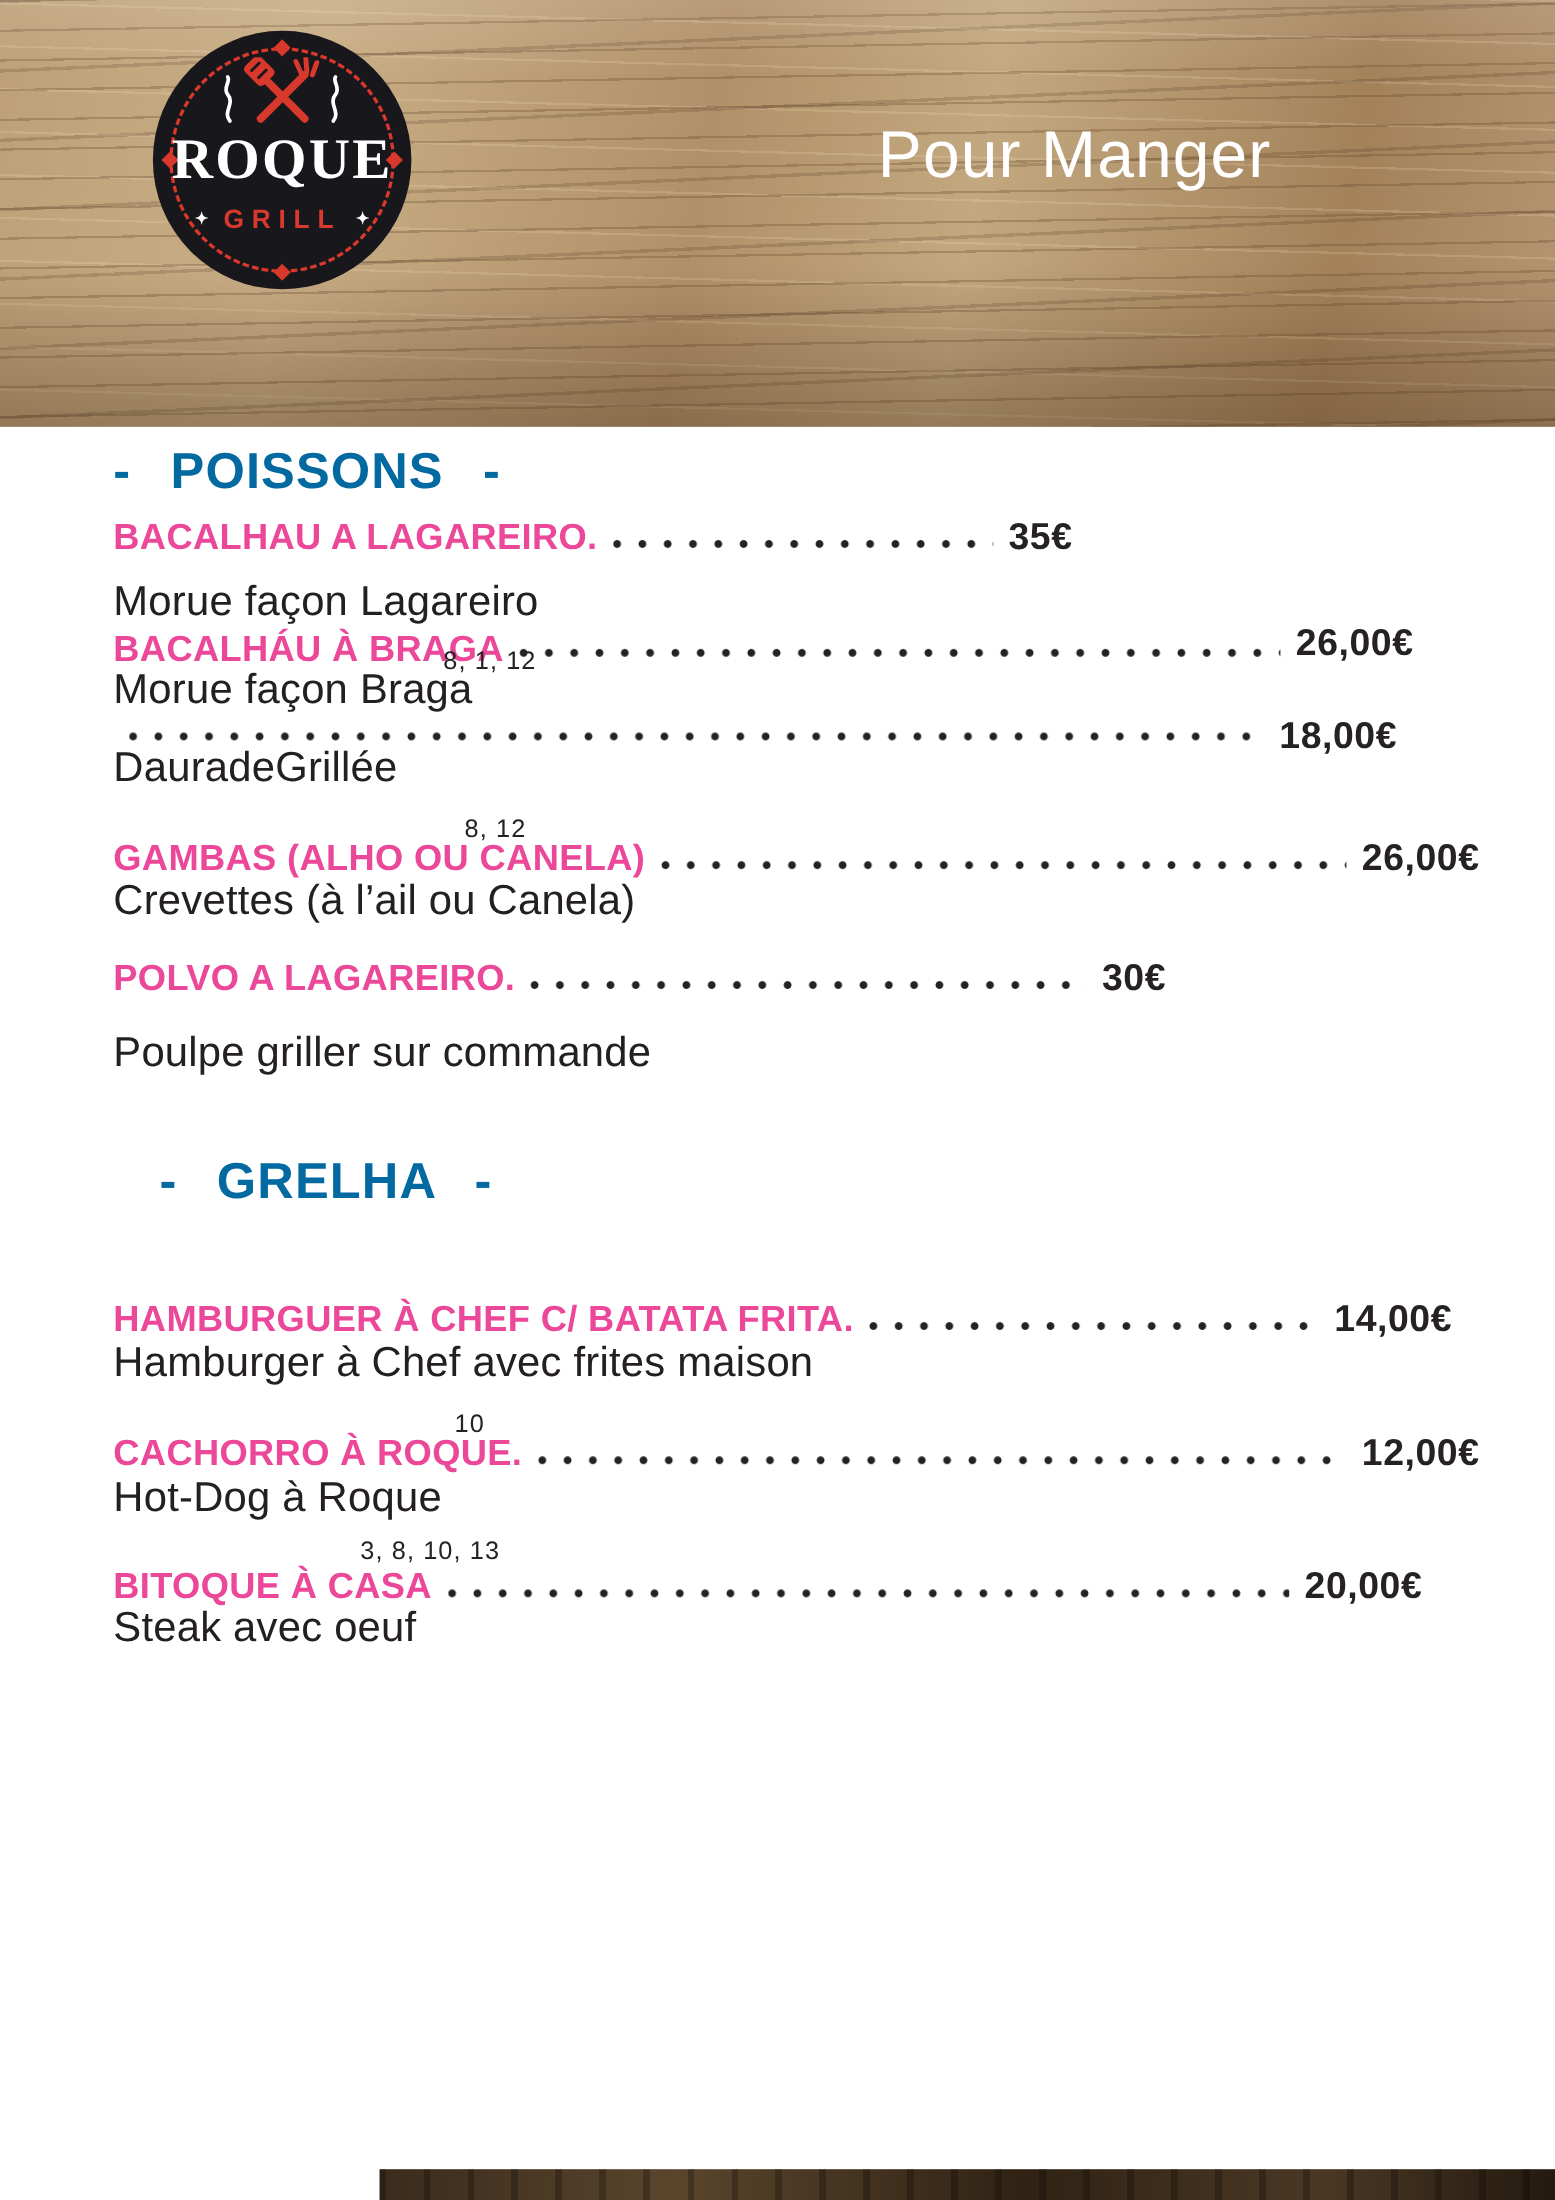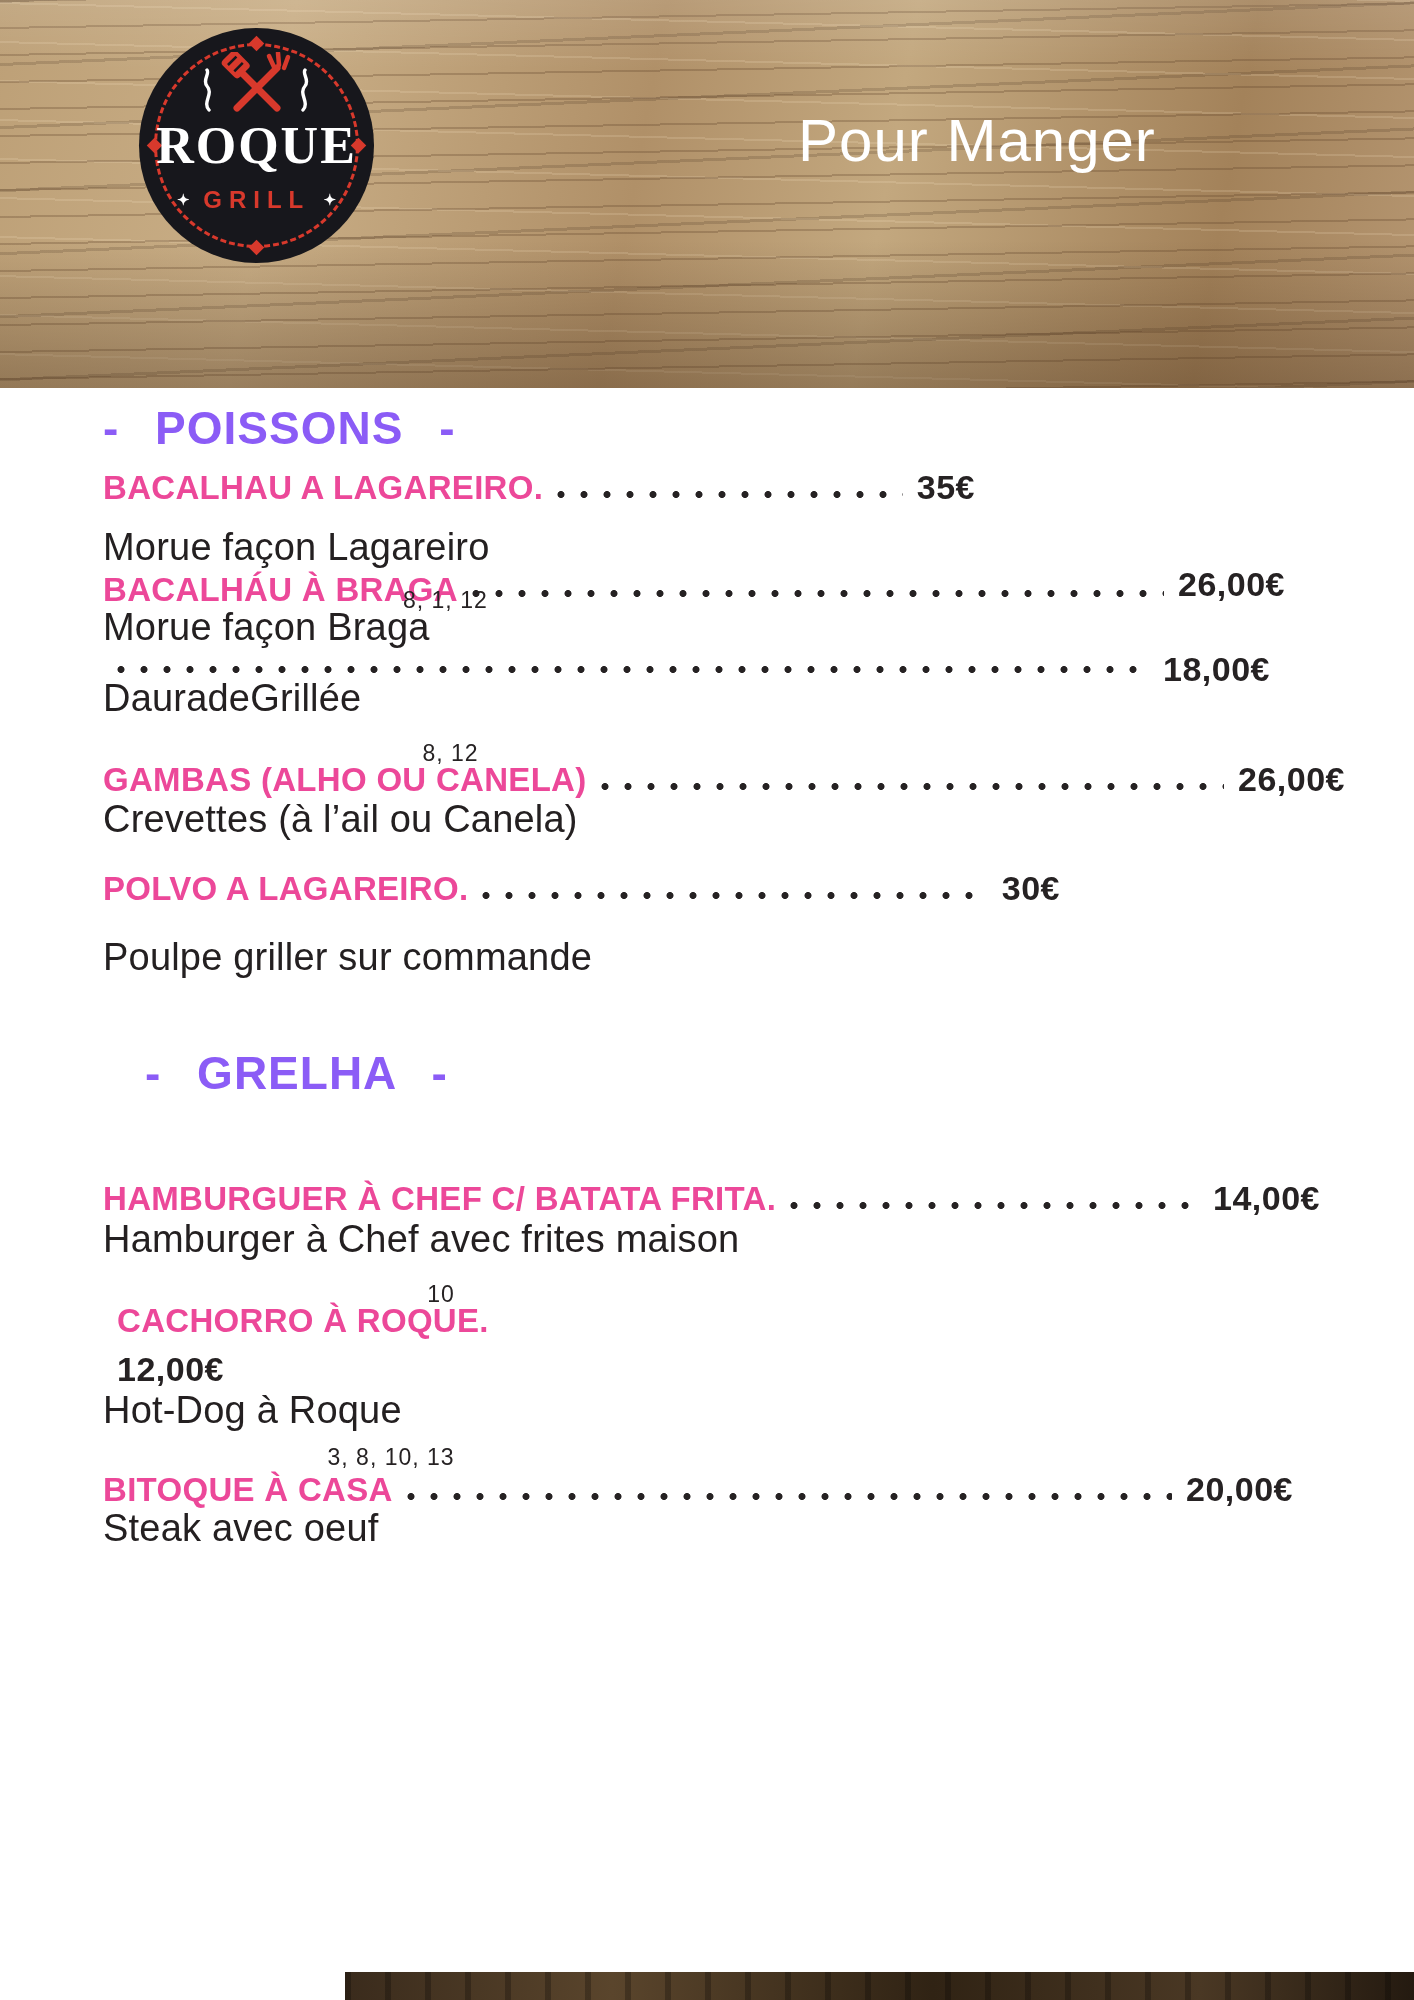--- a/index.html
+++ b/index.html
@@ -47,21 +47,21 @@
 
   
   .page-title{
     position:absolute;left:798px;top:106px;z-index:3;
     font-size:60px;font-weight:400;color:#ffffff;letter-spacing:1px;
   }
 
   
   .menu-body{position:absolute;left:103px;top:388px;width:1242px;}
   .section-heading{
-    margin:0;font-size:46px;line-height:48px;font-weight:bold;color:#8b5cf6;
+    margin:0;font-size:46px;line-height:48px;font-weight:bold;color:#0369a1;
     letter-spacing:1px;word-spacing:22px;
   }
   .row{display:flex;align-items:baseline;position:relative;}
   .iname{position:relative;}
   .nm{font-size:33px;line-height:40px;font-weight:bold;color:#ec4899;letter-spacing:.3px;white-space:nowrap;}
   .price{font-size:34px;font-weight:bold;color:#262223;white-space:nowrap;letter-spacing:.5px;}
   .dots{
     flex:1 1 auto;height:9px;margin:0 14px;
     background-image:radial-gradient(circle at 4px 4.5px, #262223 3.1px, rgba(0,0,0,0) 3.9px);
     background-size:23px 9px;background-repeat:repeat-x;
@@ -176,21 +176,21 @@
 
   <h2 class="section-heading" style="margin-top:76px;margin-left:42px;">- GRELHA -</h2>
 
   <div class="row it6" style="margin-top:82px;padding-right:25px;justify-content:flex-end;">
     <span class="iname"><span class="nm">HAMBURGUER À CHEF C/ BATATA FRITA.</span></span>
     <span class="dots"></span>
     <span class="price">14,00€</span>
   </div>
   <div class="sub" style="margin-top:5px;">Hamburger à Chef avec frites maison</div>
 
-  <div class="row it7" style="margin-top:46px;flex-direction:column;">
+  <div class="row it7" style="margin-top:46px;">
     <span class="iname"><span class="nm">CACHORRO À ROQUE.</span><span class="sup">10</span></span>
     <span class="dots"></span>
     <span class="price">12,00€</span>
   </div>
   <div class="sub" style="margin-top:6px;">Hot-Dog à Roque</div>
 
   <div class="row it8" style="margin-top:44px;padding-right:52px;">
     <span class="iname"><span class="nm">BITOQUE À CASA</span><span class="sup">3, 8, 10, 13</span></span>
     <span class="dots"></span>
     <span class="price">20,00€</span>

